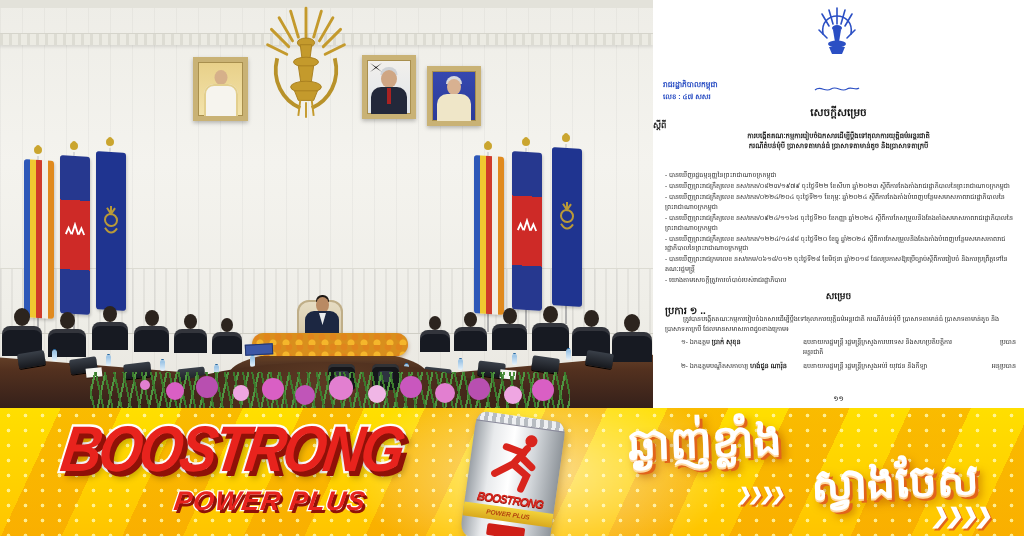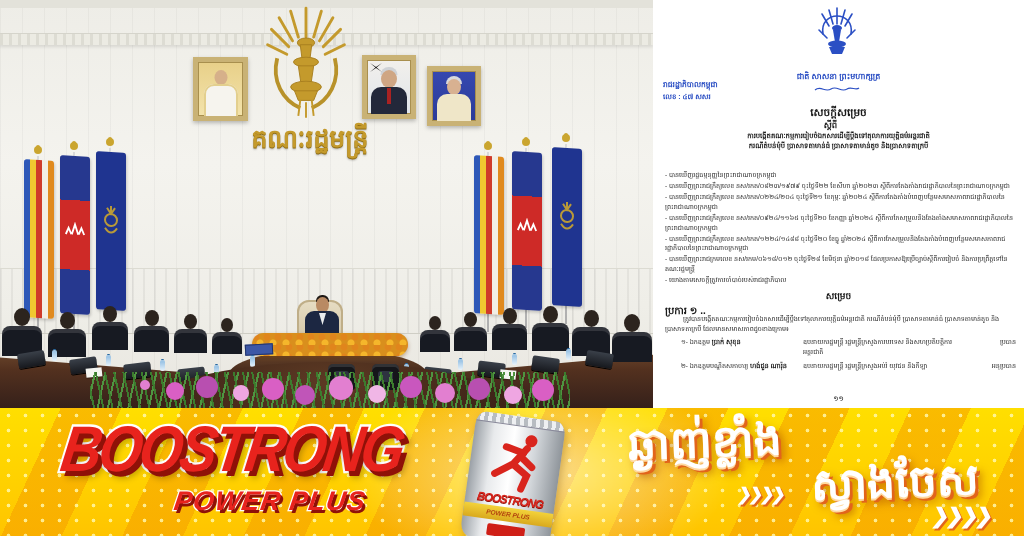--- a/index.html
+++ b/index.html
@@ -95,21 +95,21 @@
   
   .doc{position:absolute;left:653px;top:0;width:371px;height:408px;background:#fff;overflow:hidden;color:#1b1b1b;}
   .doc .blue{color:#2b4fc4;}
   .doc-emblem{position:absolute;left:160px;top:4px;width:48px;height:52px;}
   .motto1{position:absolute;left:0;right:0;top:58px;text-align:center;font-weight:bold;font-size:9px;}
   .motto2{position:absolute;left:0;right:0;top:71px;text-align:center;font-weight:bold;font-size:8px;}
   .flourish{position:absolute;left:160px;top:85px;width:48px;height:8px;}
   .issuer{position:absolute;left:10px;top:80px;font-weight:bold;font-size:7.5px;}
   .doc-number{position:absolute;left:10px;top:92px;font-weight:bold;font-size:7px;}
   .doc-type{position:absolute;left:0;right:0;top:106px;text-align:center;font-weight:bold;font-size:10.5px;}
-  .doc-stifi{position:absolute;left:0;right:16px;top:120px;text-align:center;font-weight:bold;font-size:8.5px;}
+  .doc-stifi{position:absolute;left:0;right:16px;top:120px;text-align:left;font-weight:bold;font-size:8.5px;}
   .doc-title1{position:absolute;left:6px;right:6px;top:131px;text-align:center;font-weight:bold;font-size:6.8px;}
   .doc-title2{position:absolute;left:6px;right:6px;top:141px;text-align:center;font-weight:bold;font-size:6.8px;}
   .doc-preamble{position:absolute;left:0;right:0;top:156px;text-align:center;font-weight:bold;font-size:8.5px;}
   .recitals{position:absolute;left:12px;right:10px;top:170px;font-size:6.4px;line-height:1.55;}
   .recitals div{margin-bottom:1px;}
   .doc-decide{position:absolute;left:0;right:0;top:290px;text-align:center;font-weight:bold;font-size:9px;}
   .doc-article-label{position:absolute;left:12px;top:304px;font-weight:bold;font-size:10px;}
   .doc-article-text{position:absolute;left:12px;right:10px;top:314px;font-size:6.4px;line-height:1.5;text-indent:18px;}
   .members{position:absolute;left:28px;right:8px;top:337px;font-size:6.4px;line-height:1.5;}
   .member{display:grid;grid-template-columns:118px 1fr 52px;column-gap:4px;margin-bottom:5px;}
@@ -181,21 +181,20 @@
       </g>
       <g stroke="#b8922a" stroke-width="4" fill="none">
         <path d="M20 56 C14 80 26 100 44 108"></path>
         <path d="M80 56 C86 80 74 100 56 108"></path>
       </g>
       <g stroke="#c49a2c" stroke-width="2" fill="none">
         <path d="M44 100 L42 116 M50 102 L50 118 M56 100 L58 116"></path>
       </g>
     </svg>
 
-    <div class="wall-sign">គណៈរដ្ឋមន្ត្រី</div>
 
     <div class="portrait p1">
       <span class="figure-head"></span>
       <span class="figure-body"></span>
     </div>
     <div class="portrait p2">
       <span class="hair"></span>
       <span class="figure-head"></span>
       <span class="figure-body"></span>
       <span class="tie"></span>
@@ -358,21 +357,20 @@
         <path d="M10 30 C8 18 16 12 24 12 C32 12 40 18 38 30"></path>
         <path d="M6 26 L14 34 M42 26 L34 34"></path>
       </g>
       <g fill="#2b4fc4">
         <ellipse cx="24" cy="24" rx="5" ry="3"></ellipse>
         <path d="M20 26 L28 26 L26 38 L22 38 Z"></path>
         <ellipse cx="24" cy="40" rx="9" ry="3.4"></ellipse>
         <path d="M16 43 L32 43 L29 50 L19 50 Z"></path>
       </g>
     </svg>
-    <div class="motto2 blue">ជាតិ សាសនា ព្រះមហាក្សត្រ</div>
     <svg class="flourish" viewBox="0 0 48 8">
         <path d="M2 5 C8 0 12 8 18 4 C24 0 28 8 34 4 C38 1 43 6 46 3" stroke="#2b4fc4" stroke-width="1.2" fill="none"></path>
       </svg>
     <div class="issuer blue">រាជរដ្ឋាភិបាលកម្ពុជា</div>
     <div class="doc-number blue">លេខ : ៤៧ សសរ</div>
     <div class="doc-type">សេចក្តីសម្រេច</div>
     <div class="doc-stifi">ស្តីពី</div>
     <div class="doc-title1">ការបង្កើតគណៈកម្មការរៀបចំឯកសារដើម្បីប្តឹងទៅតុលាការយុត្តិធម៌អន្តរជាតិ</div>
     <div class="doc-title2">ករណីតំបន់មុំបី ប្រាសាទតាមាន់ធំ ប្រាសាទតាមាន់តូច និងប្រាសាទតាក្របី</div>
 

